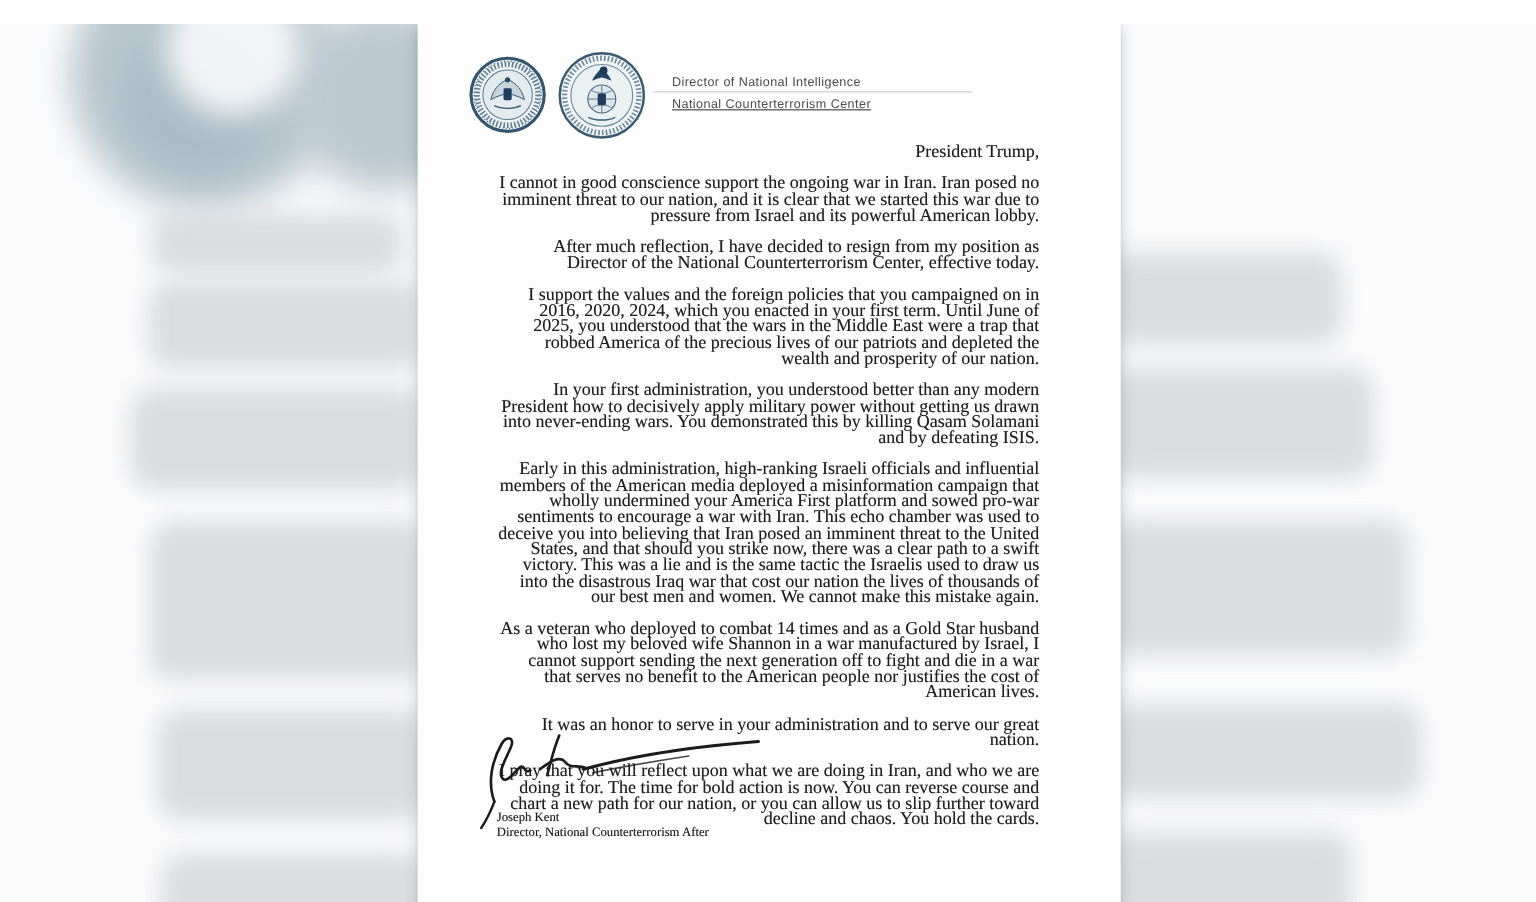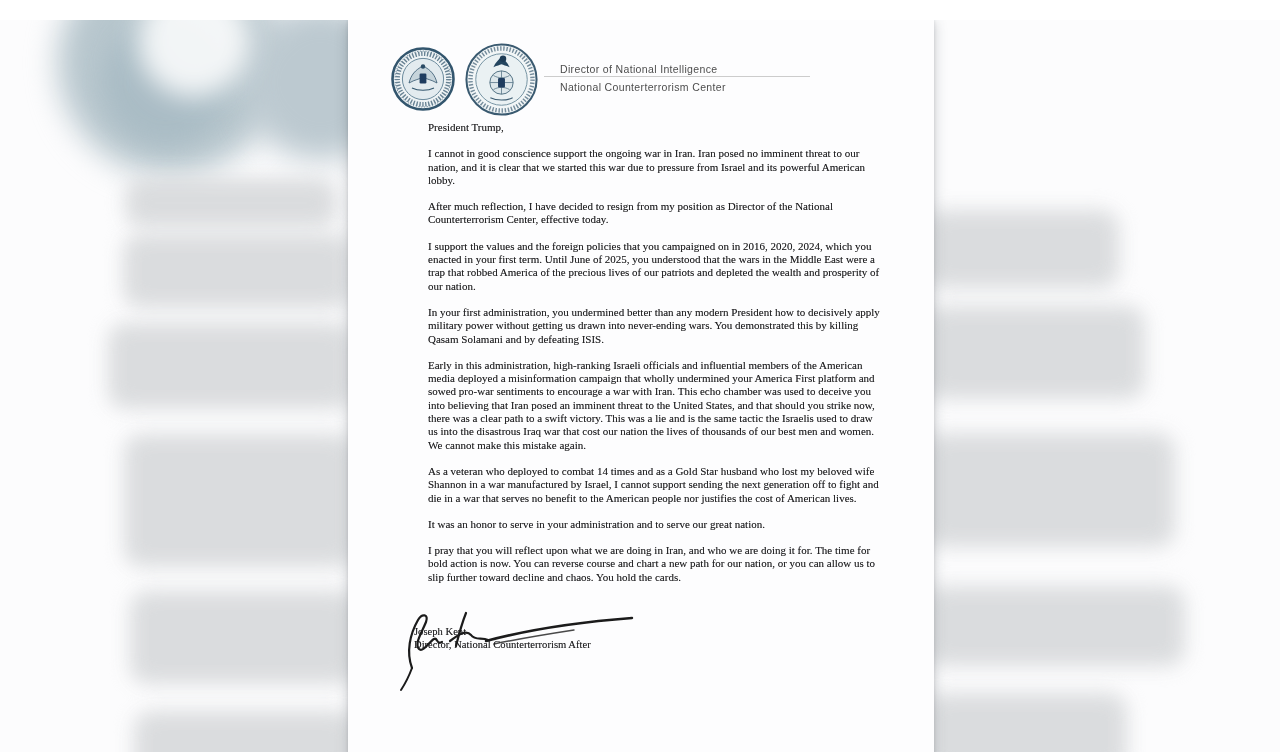--- a/index.html
+++ b/index.html
@@ -41,34 +41,35 @@
   .letterhead { position: absolute; left: 0; top: 0; width: 100%; height: 100px; }
   .seal { position: absolute; }
   .seal-left  { left: 42px;  top: 26px; width: 66px; height: 66px; }
   .seal-right { left: 116px; top: 22px; width: 75px; height: 75px; }
   .org-line {
     position: absolute; left: 212px;
     font-family: "Liberation Sans", sans-serif;
     font-size: 10.5px; letter-spacing: .35px; color: #4d4d4d;
   }
   .org-line-1 { top: 43px; }
-  .org-line-2 { top: 61px; }
+  .org-line-2 { top: 61px; text-decoration: underline; }
   .org-rule { position: absolute; left: 196px; top: 56px; width: 266px; height: 1px; background: #cccccc; }
 
   .letter-body {
-    position: absolute; left: 80px; top: 101px; width: 452px;
-    font-size: 11px; line-height: 13.3px; color: #1d1d1f;
+    position: absolute; left: 66px; top: 101px; width: 452px;
+    font-size: 15px; line-height: 13.3px; color: #1d1d1f;
     text-shadow: 0 0 .6px rgba(30,30,30,.45);
+    text-align: right;
   }
   .letter-body p { margin-bottom: 13px; }
   .salutation { margin-bottom: 13px; }
 
   .signature-svg { position: absolute; left: 50px; top: 588px; width: 240px; height: 84px; }
   .signer-block {
-    position: absolute; left: 66px; top: 605px;
+    position: absolute; left: 66px; top: 655px;
     font-size: 10.6px; line-height: 13px; color: #1d1d1f;
     text-shadow: 0 0 .6px rgba(30,30,30,.45);
   }
 </style>
 </head>
 <body>
 
 <div class="stage">
 
   <div class="bg-layer">
@@ -120,21 +121,21 @@
       <div class="org-rule"></div>
       <div class="org-line org-line-1">Director of National Intelligence</div>
       <div class="org-line org-line-2">National Counterterrorism Center</div>
     </div>
 
     <div class="letter-body">
       <p class="salutation">President Trump,</p>
       <p>I cannot in good conscience support the ongoing war in Iran. Iran posed no imminent threat to our nation, and it is clear that we started this war due to pressure from Israel and its powerful American lobby.</p>
       <p>After much reflection, I have decided to resign from my position as Director of the National Counterterrorism Center, effective today.</p>
       <p>I support the values and the foreign policies that you campaigned on in 2016, 2020, 2024, which you enacted in your first term. Until June of 2025, you understood that the wars in the Middle East were a trap that robbed America of the precious lives of our patriots and depleted the wealth and prosperity of our nation.</p>
-      <p>In your first administration, you undermined better than any modern President how to decisively apply military power without getting us drawn into never-ending wars. You demonstrated this by killing Qasam Solamani and by defeating ISIS.</p>
+      <p>In your first administration, you understood better than any modern President how to decisively apply military power without getting us drawn into never-ending wars. You demonstrated this by killing Qasam Solamani and by defeating ISIS.</p>
       <p>Early in this administration, high-ranking Israeli officials and influential members of the American media deployed a misinformation campaign that wholly undermined your America First platform and sowed pro-war sentiments to encourage a war with Iran. This echo chamber was used to deceive you into believing that Iran posed an imminent threat to the United States, and that should you strike now, there was a clear path to a swift victory. This was a lie and is the same tactic the Israelis used to draw us into the disastrous Iraq war that cost our nation the lives of thousands of our best men and women. We cannot make this mistake again.</p>
       <p>As a veteran who deployed to combat 14 times and as a Gold Star husband who lost my beloved wife Shannon in a war manufactured by Israel, I cannot support sending the next generation off to fight and die in a war that serves no benefit to the American people nor justifies the cost of American lives.</p>
       <p>It was an honor to serve in your administration and to serve our great nation.</p>
       <p>I pray that you will reflect upon what we are doing in Iran, and who we are doing it for. The time for bold action is now. You can reverse course and chart a new path for our nation, or you can allow us to slip further toward decline and chaos. You hold the cards.</p>
     </div>
 
     <svg class="signature-svg" viewBox="0 0 240 84" aria-hidden="true">
       <g fill="none" stroke="#1b1b1b" stroke-linecap="round">
         <path stroke-width="2.2" d="M14 60 C8 44 12 26 20 12 C24 5 31 6 28 14 C24 24 16 36 21 41 C25 45 32 33 36 31 C40 29 38 37 44 34"></path>
         <path stroke-width="2" d="M14 60 C11 68 7 76 3 82"></path>

